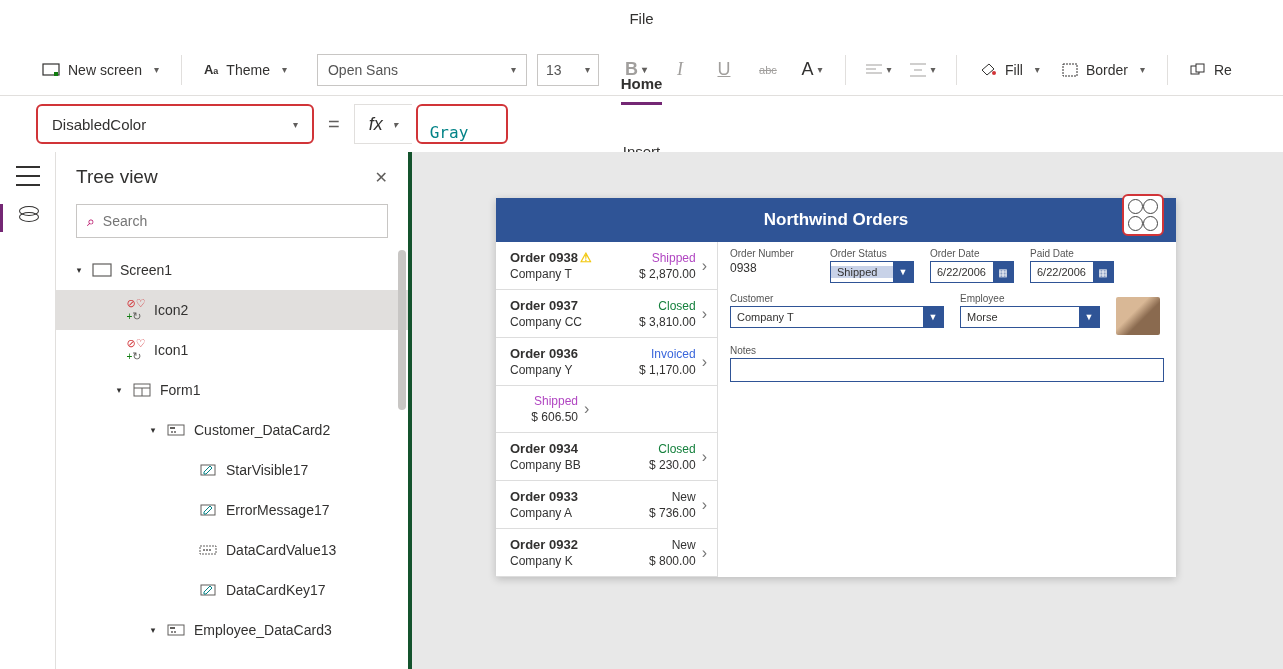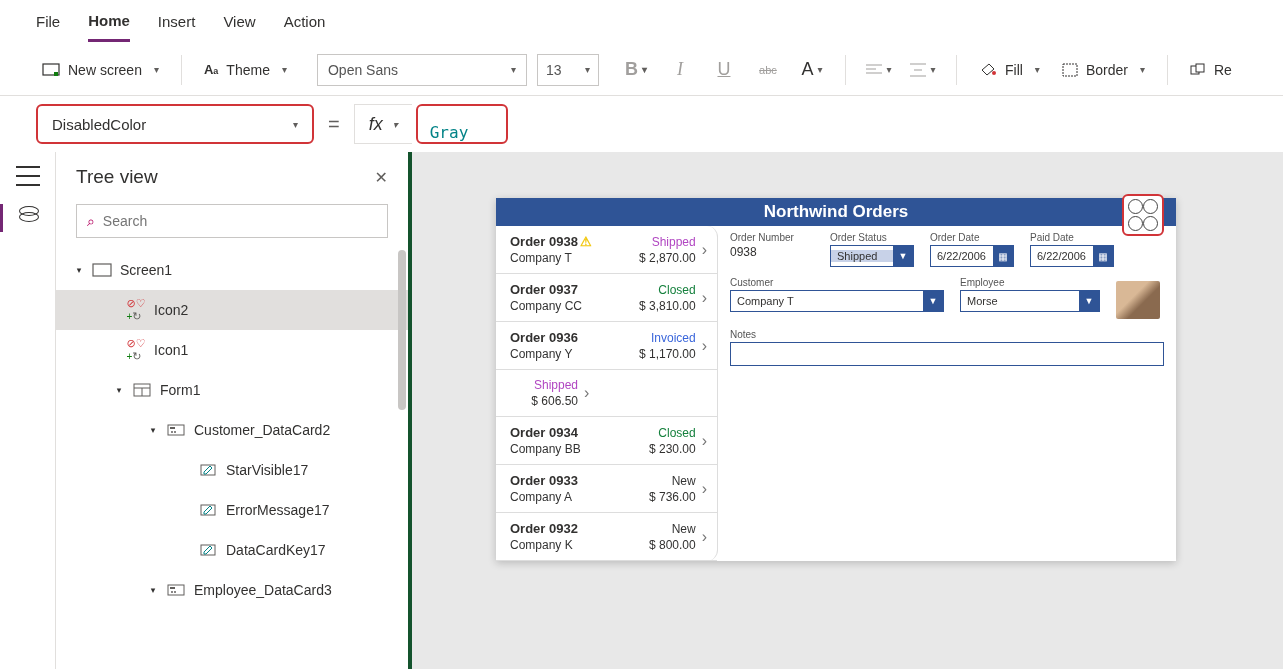--- a/index.html
+++ b/index.html
@@ -1,19 +1,19 @@
 <!DOCTYPE html>
 <html><head>
 <meta charset="utf-8">
 <style>
 * { margin: 0; padding: 0; box-sizing: border-box; font-family: "Segoe UI", sans-serif; }
 body { background: #fff; color: #323130; font-size: 14px; width: 1283px; height: 669px; overflow: hidden; }
 
 
-.menubar { display: flex; align-items: center; height: 44px; padding: 0 36px; gap: 28px; border-bottom: 1px solid #fff; }
+.menubar { display: flex; align-items: center; height: 44px; padding: 0 36px; gap: 28px; border-bottom: 1px solid #fff; flex-direction: column; }
 .menubar-item { font-size: 15px; color: #323130; cursor: pointer; padding: 10px 0; }
 .menubar-item.active { font-weight: 600; border-bottom: 3px solid #742774; }
 
 
 .ribbon { display: flex; align-items: center; height: 52px; padding: 0 36px; gap: 10px; border-bottom: 1px solid #e1dfdd; }
 .rib-btn { display: inline-flex; align-items: center; gap: 8px; padding: 4px 6px; font-size: 14px; color: #323130; cursor: pointer; }
 .rib-sep { width: 1px; height: 30px; background: #e1dfdd; margin: 0 6px; }
 .font-select { width: 210px; height: 32px; border: 1px solid #c8c6c4; padding: 0 10px; display: flex; align-items: center; justify-content: space-between; color: #555; }
 .size-select { width: 62px; height: 32px; border: 1px solid #c8c6c4; padding: 0 8px; display: flex; align-items: center; justify-content: space-between; color: #555; }
 .fmt-btn { width: 34px; height: 32px; display: inline-flex; align-items: center; justify-content: center; color: #a19f9d; font-size: 18px; }
@@ -55,26 +55,26 @@
 .tree-icon { width: 20px; height: 16px; display: inline-flex; align-items: center; justify-content: center; }
 .pad1 { padding-left: 18px; }
 .pad2 { padding-left: 52px; }
 .pad3 { padding-left: 58px; }
 .pad4 { padding-left: 92px; }
 .pad5 { padding-left: 124px; }
 
 .canvas { flex: 1; background: #e8e8e8; position: relative; padding: 46px 0 0 84px; }
 
 .app { width: 680px; background: #fff; box-shadow: 0 2px 8px rgba(0,0,0,0.2); }
-.app-title { background: #2f5496; color: #fff; text-align: center; font-weight: 600; font-size: 17px; padding: 4px; position: relative; }
+.app-title { background: #2f5496; color: #fff; text-align: center; font-weight: 600; font-size: 17px; padding: 12px; position: relative; }
 .sync-handle { position: absolute; right: 12px; top: -4px; width: 42px; height: 42px; border: 2px solid #d13438; border-radius: 6px; background: #fff; display: flex; flex-wrap: wrap; align-items: center; justify-content: center; padding: 2px; }
 .sync-handle .c { width: 15px; height: 15px; border: 1.5px solid #444; border-radius: 50%; margin: 0; }
 
 .app-body { display: flex; }
-.order-list { width: 222px; border-right: 1px solid #ddd; border-radius: 11px; }
+.order-list { width: 222px; border-right: 1px solid #ddd; }
 .order-row { border-bottom: 1px solid #ddd; padding: 8px 10px 8px 14px; display: flex; align-items: center; position: relative; }
 .order-row .col1 { flex: 1; }
 .order-row .line1 { font-weight: 600; font-size: 13px; display: flex; align-items: center; gap: 2px; }
 .order-row .line2 { font-size: 12px; color: #333; margin-top: 2px; }
 .order-row .col2 { width: 68px; text-align: right; font-size: 12px; }
 .order-row .status { font-size: 12px; margin-bottom: 2px; }
 .order-row .amt { font-size: 12px; }
 .order-row .chev { margin-left: 6px; color: #777; font-size: 16px; }
 .s-shipped { color: #b146c2; }
 .s-closed { color: #15803d; }
@@ -296,20 +296,32 @@
             <svg width="16" height="14">
               <rect x="1" y="2" width="14" height="10" fill="none" stroke="#605e5c"></rect>
               <path d="M4 9 L10 3 L12 5 L6 11 L4 11 Z" fill="none" stroke="#038387"></path>
             </svg>
           </span>
           <span>ErrorMessage17</span>
         </div>
         <div class="tree-item pad5">
           <span class="tree-caret"></span>
           <span class="tree-icon">
+            <svg width="18" height="10">
+              <rect x="1" y="1" width="16" height="8" fill="none" stroke="#605e5c" stroke-dasharray="2,1"></rect>
+              <circle cx="5" cy="5" r="1" fill="#605e5c"></circle>
+              <circle cx="8" cy="5" r="1" fill="#605e5c"></circle>
+              <circle cx="11" cy="5" r="1" fill="#605e5c"></circle>
+            </svg>
+          </span>
+          <span>DataCardValue13</span>
+        </div>
+        <div class="tree-item pad5">
+          <span class="tree-caret"></span>
+          <span class="tree-icon">
             <svg width="16" height="14">
               <rect x="1" y="2" width="14" height="10" fill="none" stroke="#605e5c"></rect>
               <path d="M4 9 L10 3 L12 5 L6 11 L4 11 Z" fill="none" stroke="#038387"></path>
             </svg>
           </span>
           <span>DataCardKey17</span>
         </div>
         <div class="tree-item pad4">
           <span class="tree-caret">▾</span>
           <span class="tree-icon">

